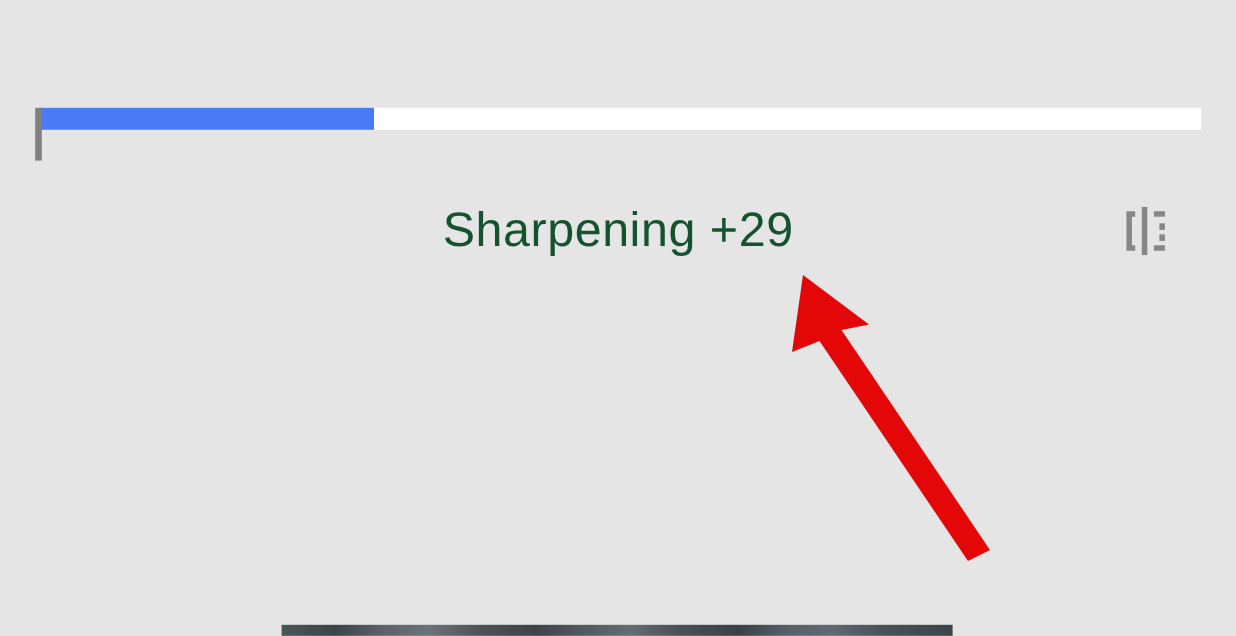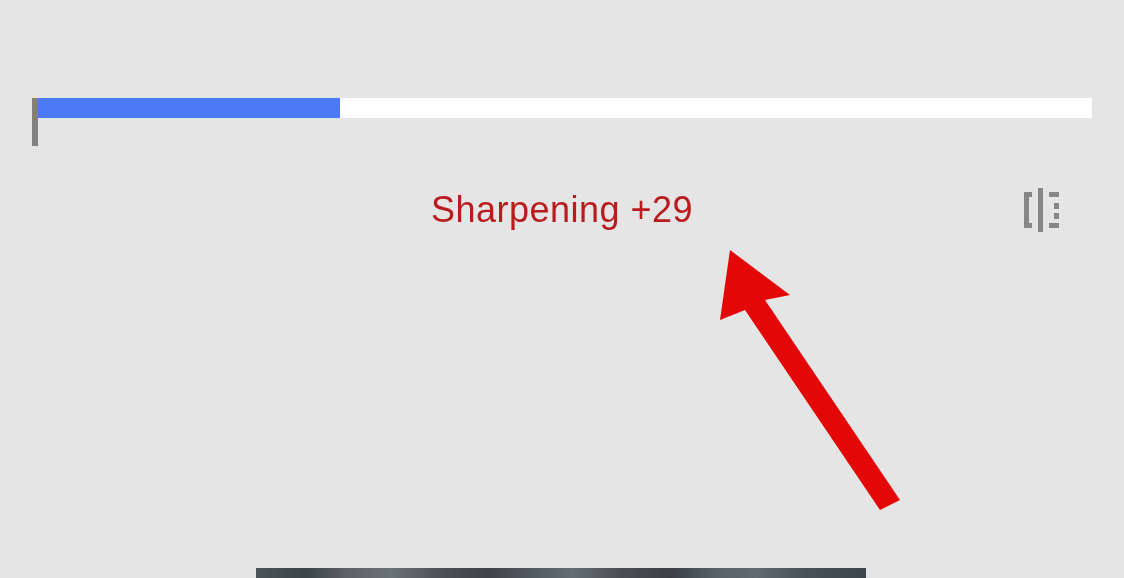--- a/index.html
+++ b/index.html
@@ -49,22 +49,22 @@
       position: absolute;
       top: 180px;
       left: 0;
       right: 0;
       height: 60px;
       display: flex;
       align-items: center;
       justify-content: center;
     }
     .slider-label {
-      font-size: 36px;
-      color: #b91c1c;
+      font-size: 44px;
+      color: #14532d;
       font-weight: 400;
       letter-spacing: 0.5px;
     }
     .compare-icon {
       position: absolute;
       right: 56px;
       top: 50%;
       transform: translateY(-50%);
       width: 56px;
       height: 44px;

